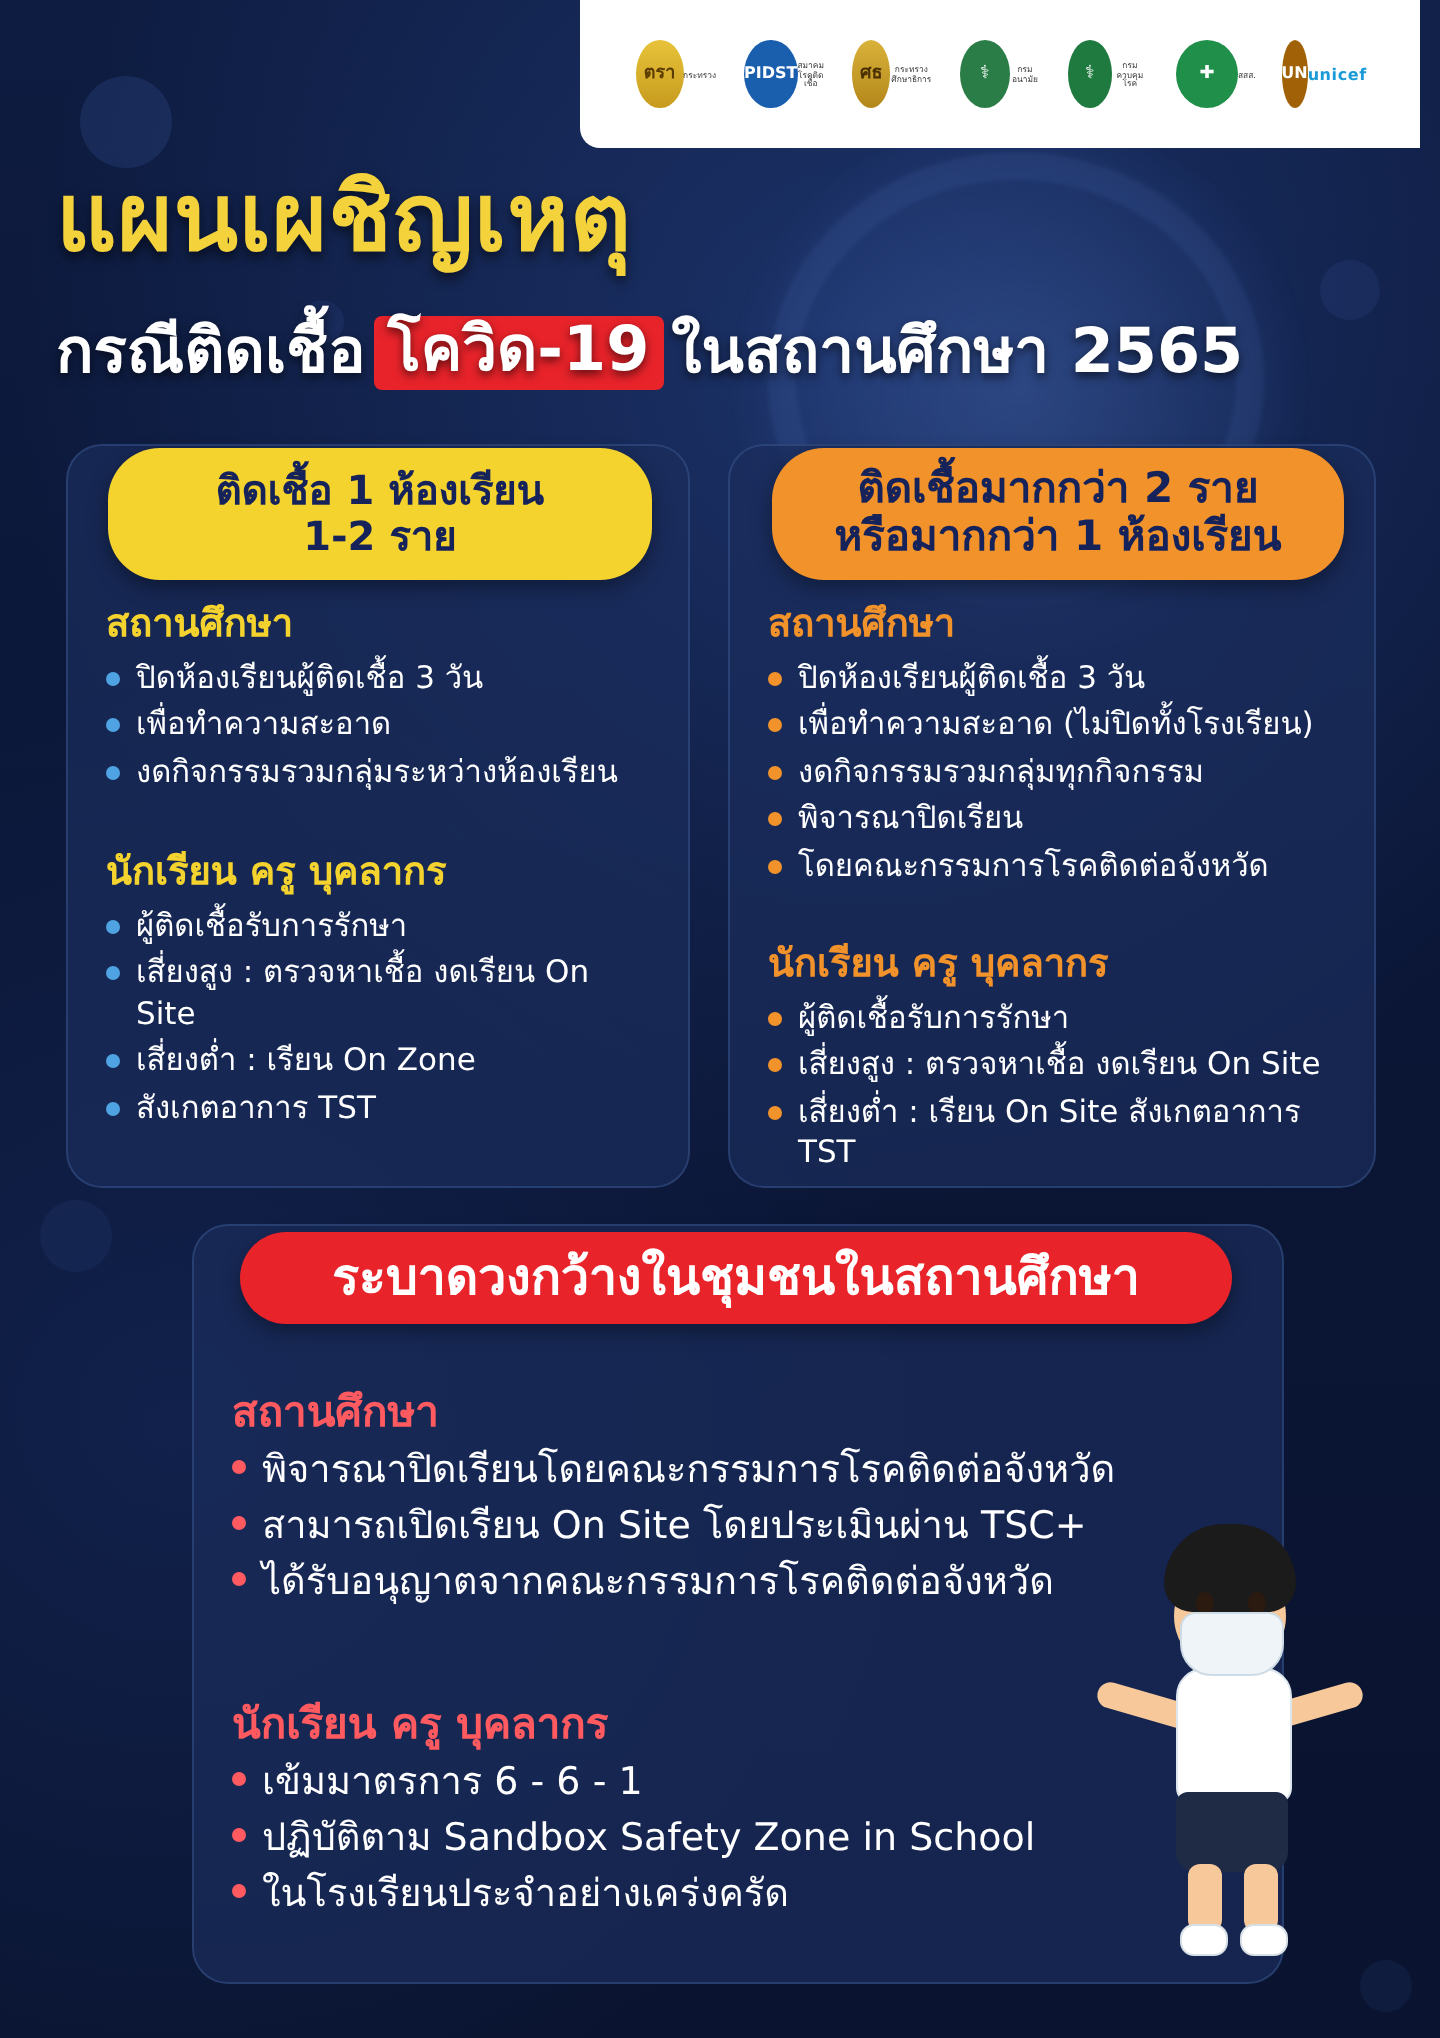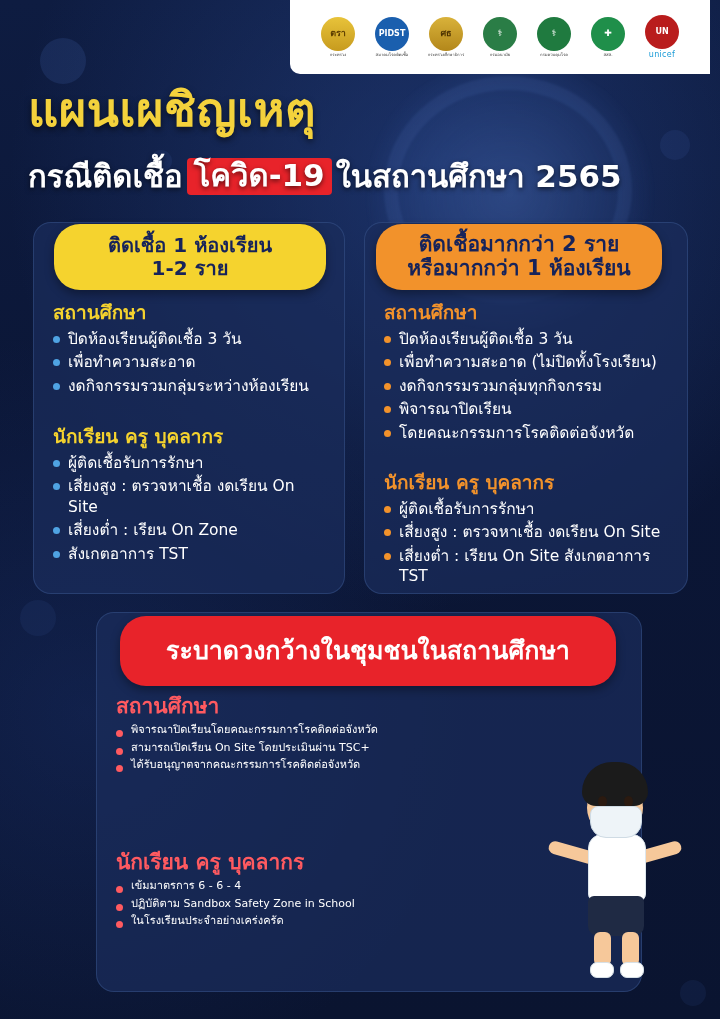--- a/index.html
+++ b/index.html
@@ -37,35 +37,35 @@
   }
 
   
   .logostrip{
     position:absolute;left:290px;top:0;width:420px;height:74px;
     background:#ffffff;
     border-bottom-left-radius:10px;
     display:flex;align-items:center;justify-content:center;gap:14px;
     padding:0 14px;box-sizing:border-box;
   }
-  .logo{width:40px;height:46px;display:flex;flex-direction:column;align-items:center;justify-content:center;}
+  .logo{width:40px;height:46px;display:flex;flex-direction:row;align-items:center;justify-content:center;}
   .logo .mark{
     width:34px;height:34px;border-radius:50%;
     display:flex;align-items:center;justify-content:center;
     font-size:9px;font-weight:bold;color:#fff;text-align:center;line-height:1;
   }
   .logo .cap{font-size:4.2px;color:#333;margin-top:2px;text-align:center;line-height:1.1;}
   .l1 .mark{background:linear-gradient(180deg,#e8c33a,#c79b1e);color:#5a3c00;}
   .l2 .mark{background:#1a5fae;color:#fff;font-size:8px;}
   .l3 .mark{background:linear-gradient(180deg,#d9b23a,#b3871a);color:#4a3000;text-align:right;}
   .l4 .mark{background:#2a7d46;color:#fff;}
   .l5 .mark{background:#1f7a3f;color:#fff;}
   .l6 .mark{background:#1f8f4a;color:#fff;}
-  .l7 .mark{background:#b91c1c;color:#fff;font-size:8px;}
-  .l7 .cap{font-size:8px;color:#1a9bd7;font-weight:normal;letter-spacing:.3px;}
+  .l7 .mark{background:#a16207;color:#fff;font-size:8px;}
+  .l7 .cap{font-size:8px;color:#1a9bd7;font-weight:bold;letter-spacing:.3px;}
 
   
   .title1{
     position:absolute;left:28px;top:86px;
     font-size:47px;font-weight:bold;color:#f4d23c;
     letter-spacing:.5px;
     text-shadow:0 3px 6px rgba(0,0,0,.55);
     line-height:1;
   }
   .title2row{
@@ -109,25 +109,25 @@
     display:flex;flex-direction:column;align-items:center;justify-content:center;
     text-align:center;font-weight:bold;line-height:1.14;
     box-shadow:0 4px 10px rgba(0,0,0,.35);
     box-sizing:border-box;
   }
   .pill-yellow{
     left:54px;top:224px;width:272px;height:66px;
     background:#f5d32e;color:#16235a;font-size:20px;
   }
   .pill-orange{
-    left:376px;top:224px;width:286px;height:66px;
+    left:386px;top:224px;width:286px;height:66px;
     background:#f2922b;color:#16235a;font-size:21px;
   }
   .pill-red{
-    left:120px;top:616px;width:496px;height:70px;
+    left:120px;top:616px;width:496px;height:46px;
     background:#e8232a;color:#ffffff;font-size:25px;
   }
 
   .sec{
     position:absolute;left:0;width:100%;box-sizing:border-box;padding:0 20px;
   }
   .sec-title{
     font-size:19px;font-weight:bold;color:#f5d32e;margin-bottom:5px;line-height:1.15;
   }
   .sec-title.pinkish{color:#f2922b;}
@@ -143,21 +143,21 @@
   }
   ul.items.dot-orange li:before{background:#f2922b;}
   ul.items.dot-red li:before{background:#ff5a60;}
 
   .blkL1{left:33px;top:302px;width:312px;}
   .blkL2{left:33px;top:426px;width:312px;}
   .blkR1{left:364px;top:302px;width:324px;}
   .blkR2{left:364px;top:472px;width:324px;}
   .blkB1{left:96px;top:694px;width:546px;}
   .blkB2{left:96px;top:850px;width:546px;}
-  .blkB1 ul.items li,.blkB2 ul.items li{font-size:11px;}
+  .blkB1 ul.items li,.blkB2 ul.items li{font-size:19px;}
   .blkB1 .sec-title,.blkB2 .sec-title{font-size:21px;}
 
   
   .kid{position:absolute;left:540px;top:762px;width:150px;height:230px;}
   .kid .hair{
     position:absolute;left:42px;top:0;width:66px;height:44px;
     background:#1b1b1b;border-radius:34px 34px 16px 16px;
   }
   .kid .head{
     position:absolute;left:47px;top:18px;width:56px;height:56px;
@@ -296,21 +296,21 @@
     <div class="sec-title red">สถานศึกษา</div>
     <ul class="items dot-red">
       <li>พิจารณาปิดเรียนโดยคณะกรรมการโรคติดต่อจังหวัด</li>
       <li>สามารถเปิดเรียน On Site โดยประเมินผ่าน TSC+</li>
       <li style="padding-left:15px">ได้รับอนุญาตจากคณะกรรมการโรคติดต่อจังหวัด</li>
     </ul>
   </div>
   <div class="sec blkB2">
     <div class="sec-title red">นักเรียน ครู บุคลากร</div>
     <ul class="items dot-red">
-      <li>เข้มมาตรการ 6 - 6 - 4</li>
+      <li>เข้มมาตรการ 6 - 6 - 1</li>
       <li>ปฏิบัติตาม Sandbox Safety Zone in School</li>
       <li style="padding-left:15px">ในโรงเรียนประจำอย่างเคร่งครัด</li>
     </ul>
   </div>
 
   <div class="kid">
     <div class="arm l"></div>
     <div class="arm r"></div>
     <div class="body"></div>
     <div class="pants"></div>

